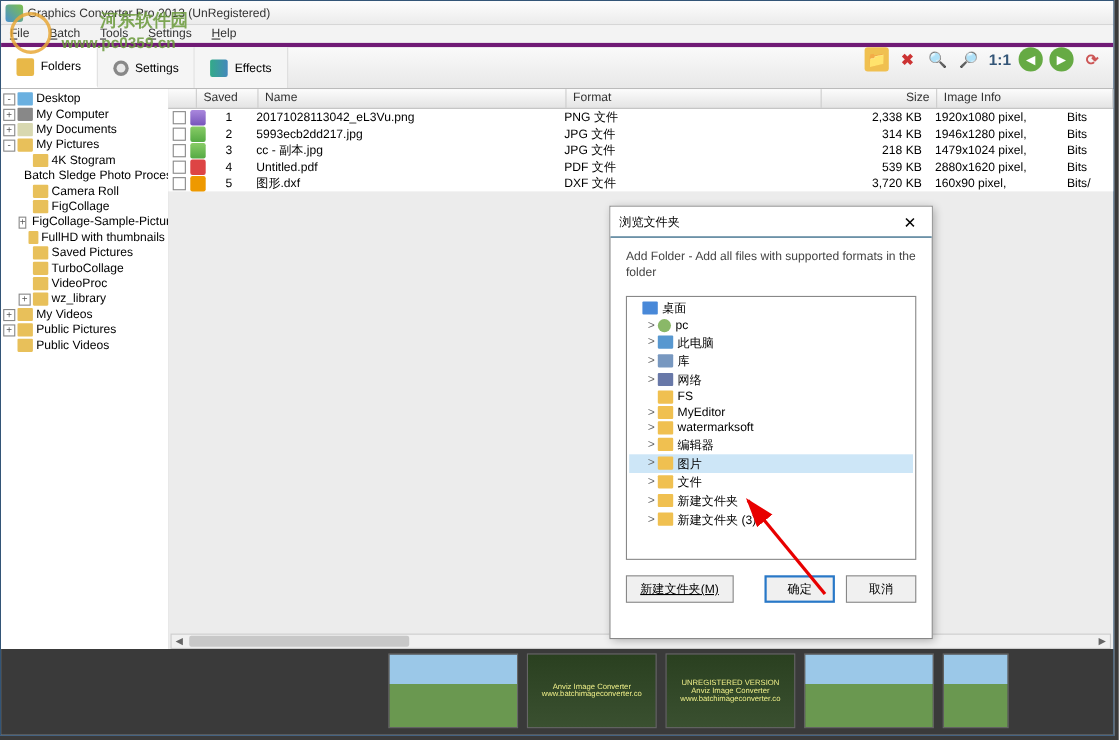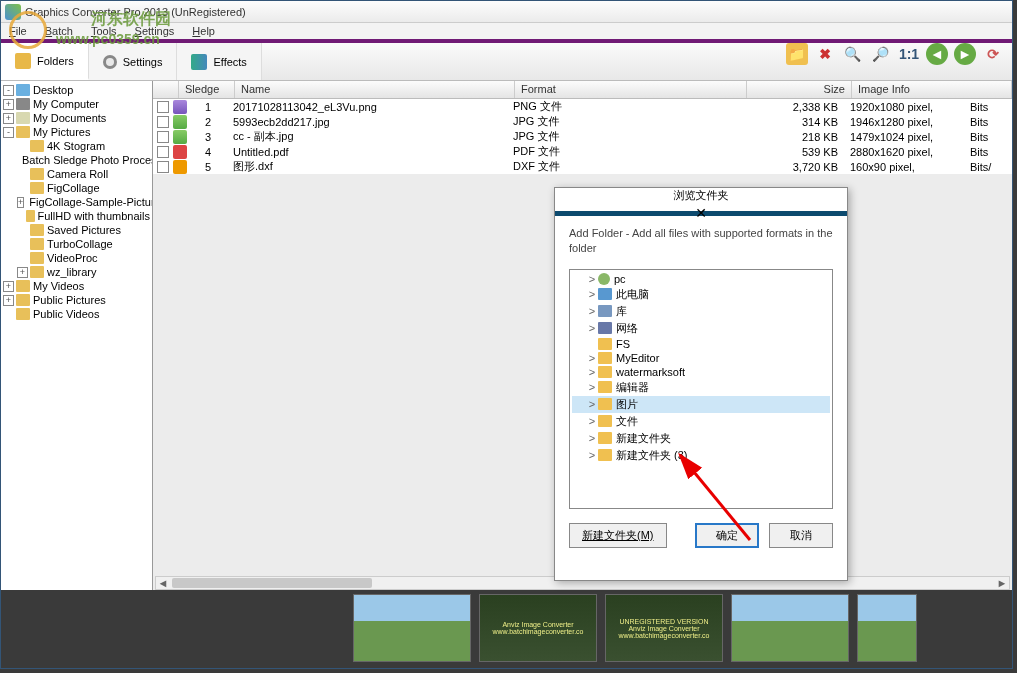--- a/index.html
+++ b/index.html
@@ -57,21 +57,21 @@
 .scrollbar-h { position:absolute; bottom:0; left:2px; right:2px; height:14px; background:#f0f0f0; border:1px solid #ccc; display:flex;align-items:center;}
 .scrollbar-h .thumb { width:200px; height:10px; background:#c8c8c8; border-radius:2px; margin-left:2px;}
 .scrollbar-h .arrow { width:14px; height:12px; display:flex;align-items:center;justify-content:center;color:#666;}
 .thumbnails { height:78px; background:#3a3a3a; display:flex; padding:4px; gap:8px; overflow:hidden;}
 .thumb-item { width:118px; height:68px; background:linear-gradient(180deg,#9bc8e8 40%,#6a9850 40%); border:1px solid #666; position:relative;}
 .thumb-item.dark { background:linear-gradient(180deg,#2a4020,#3a5030); }
 .thumb-item .txt { position:absolute; inset:0; display:flex;align-items:center;justify-content:center; color:#ee8; font-size:7px; text-align:center; padding:4px;}
 
 
 .dialog { position:absolute; left:553px; top:186px; width:294px; height:394px; background:#fff; border:1px solid #888; box-shadow:2px 2px 8px rgba(0,0,0,0.3); z-index:10;}
-.dialog-title { height:28px; background:#fff; border-bottom:5px solid #0c4a6e; display:flex; align-items:center; padding:0 8px; justify-content:space-between;flex-direction:column;}
+.dialog-title { height:28px; background:#fff; border-bottom:1px solid #0c4a6e; display:flex; align-items:center; padding:0 8px; justify-content:space-between;}
 .dialog-title .close { font-size:14px; cursor:default; padding:2px 6px;}
 .dialog-body { padding:10px 14px; }
 .dialog-desc { color:#444; margin-bottom:12px; line-height:1.4; }
 .folder-tree { border:1px solid #888; height:240px; overflow:auto; padding:2px;}
 .ft-item { display:flex; align-items:center; padding:1px 0; cursor:default; }
 .ft-item .exp { width:12px; text-align:center; color:#666; }
 .ft-item .fic { width:14px; height:12px; background:#f0c050; margin-right:4px; border-radius:1px;}
 .ft-item.root .fic { background:#4888d8; }
 .ft-item.user .fic { background:#8ab868; border-radius:50%; width:12px;height:12px;}
 .ft-item.pc .fic { background:#5898d0; }
@@ -222,21 +222,21 @@
           <div class="tree-item indent0">
             <div class="expander none"></div>
             <div class="ticon2 ic-folder"></div>
             <span>Public Videos</span>
           </div>
         </div>
     </div>
     <div class="content">
       <div class="filelist-header">
         <div class="col" style="width:26px;"></div>
-        <div class="col col-idx">Sledge</div>
+        <div class="col col-idx">Saved</div>
         <div class="col col-name">Name</div>
         <div class="col col-fmt">Format</div>
         <div class="col col-size">Size</div>
         <div class="col col-info">Image Info</div>
       </div>
       <div class="filelist" id="filelist">
           <div class="filerow">
             <div class="cb"></div>
   <div class="fi fi-png"></div>
   <div class="col col-idx" style="width:38px;text-align:center;">1</div>
@@ -311,20 +311,25 @@
   </div>
 
   <div class="dialog">
     <div class="dialog-title">
       <span>浏览文件夹</span>
       <span class="close">✕</span>
     </div>
     <div class="dialog-body">
       <div class="dialog-desc">Add Folder - Add all files with supported formats in the folder</div>
       <div class="folder-tree" id="dlgtree">
+          <div class="ft-item ft-ind0 root">
+            <div class="exp"></div>
+            <div class="fic"></div>
+            <span>桌面</span>
+          </div>
           <div class="ft-item ft-ind1 user">
             <div class="exp">&gt;</div>
             <div class="fic"></div>
             <span>pc</span>
           </div>
           <div class="ft-item ft-ind1 pc">
             <div class="exp">&gt;</div>
             <div class="fic"></div>
             <span>此电脑</span>
           </div>

